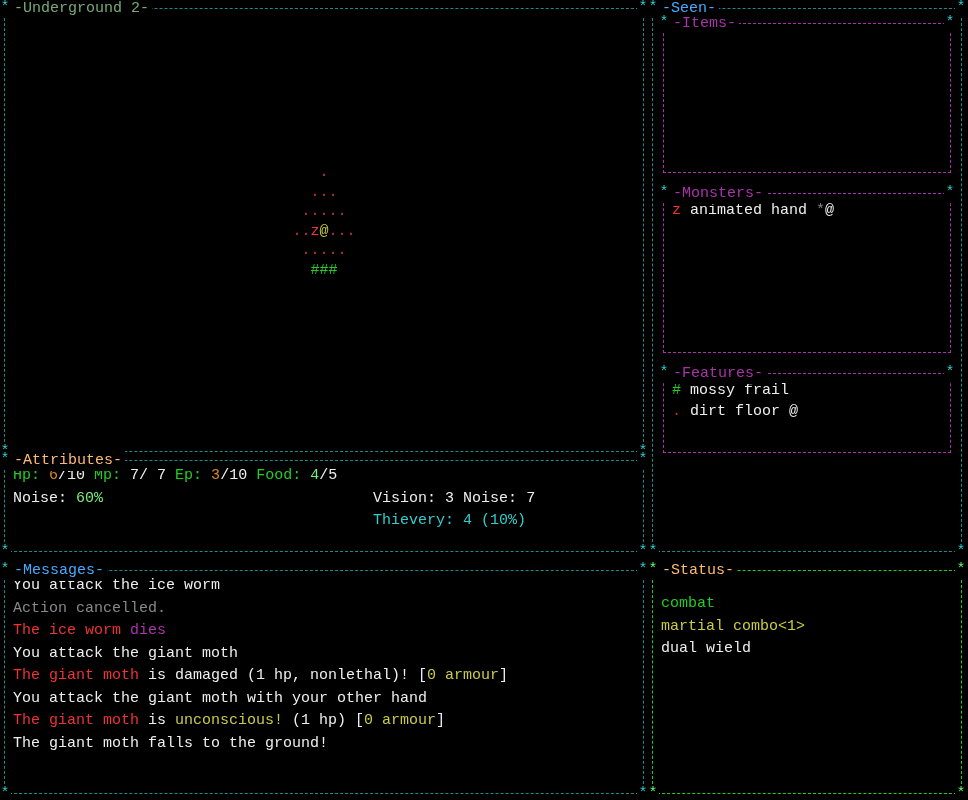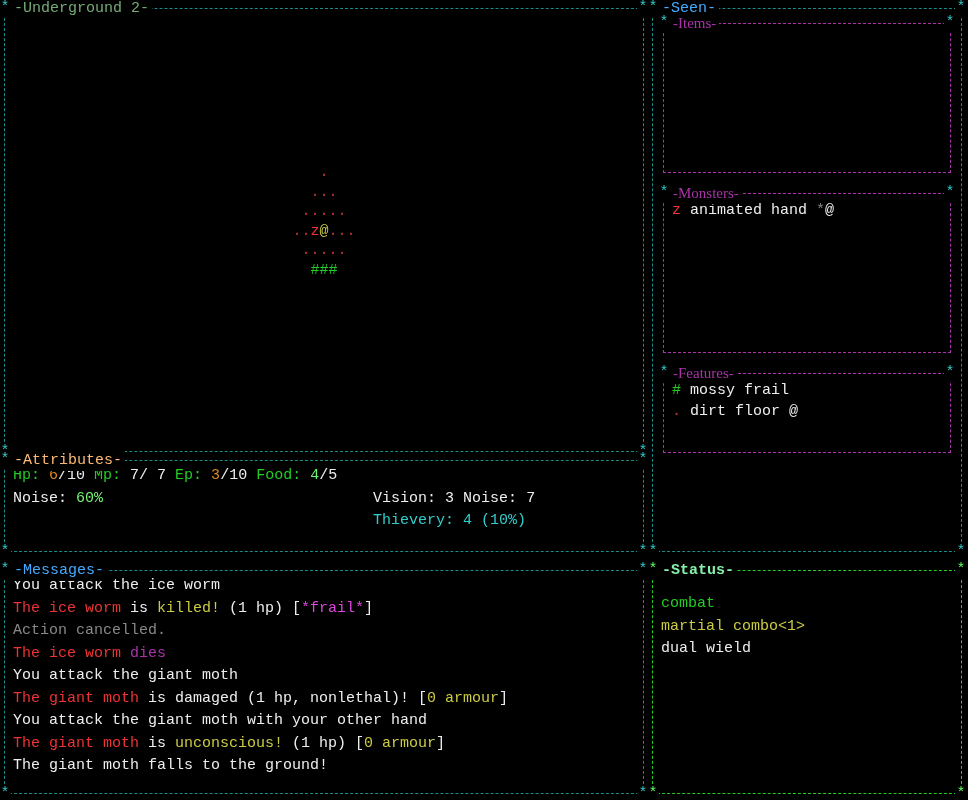--- a/index.html
+++ b/index.html
@@ -62,21 +62,21 @@
   }
   #seen-panel > .panel-title { color: #4af; }
   #seen-panel .corner-star { color: #3cc; }
 
   .inner-panel {
     position: absolute;
     left: 10px; right: 10px;
     border: 1px dashed #a3a;
     padding: 6px 8px;
   }
-  .inner-panel .panel-title { color: #a3a; font-family: Liberation Serif, serif; }
+  .inner-panel .panel-title { color: #a3a; }
   .inner-panel .corner-star { color: #a3a; }
   #items-panel { top: 14px; height: 150px; }
   #monsters-panel { top: 184px; height: 160px; }
   #features-panel { top: 364px; height: 80px; }
 
   
   #attr-panel {
     top: 460px; left: 4px; width: 640px; height: 92px;
     border-color: #1a8c8c;
   }
@@ -91,21 +91,21 @@
   }
   #msg-panel .panel-title { color: #4af; }
   #msg-panel .corner-star { color: #3cc; }
   #msg-body .msg-line { white-space: pre; line-height: 1.5; }
 
   
   #status-panel {
     top: 570px; left: 652px; width: 310px; height: 224px;
     border-color: #2c2;
   }
-  #status-panel .panel-title { color: #86efac; font-weight: bold; }
+  #status-panel .panel-title { color: #fdba74; }
   #status-panel .corner-star { color: #6f6; }
   #status-body { padding-top: 18px; line-height: 1.5; }
 
   
   .c-red { color: #e33; }
   .c-green { color: #2c2; }
   .c-lgreen { color: #7e7; }
   .c-cyan { color: #3cc; }
   .c-yellow { color: #cc4; }
   .c-orange { color: #d82; }
@@ -173,21 +173,20 @@
 </div>
 
 <div id="msg-panel" class="panel">
   <span class="panel-title">-Messages-</span>
   <span class="corner-star tl">*</span>
   <span class="corner-star tr">*</span>
   <span class="corner-star bl">*</span>
   <span class="corner-star br">*</span>
   <div id="msg-body">
       <div class="msg-line"><span class="c-white">You attack the ice worm</span></div>
-      <div class="msg-line"><span class="c-red">The ice worm</span><span class="c-white"> is </span><span class="c-yellow">killed!</span><span class="c-white"> (1 hp) [</span><span class="c-magenta">*frail*</span><span class="c-white">]</span></div>
       <div class="msg-line"><span class="c-grey">Action cancelled.</span></div>
       <div class="msg-line"><span class="c-red">The ice worm</span><span> </span><span class="c-purple">dies</span></div>
       <div class="msg-line"><span class="c-white">You attack the giant moth</span></div>
       <div class="msg-line"><span class="c-red">The giant moth</span><span class="c-white"> is damaged (1 hp, nonlethal)! [</span><span class="c-yellow">0 armour</span><span class="c-white">]</span></div>
       <div class="msg-line"><span class="c-white">You attack the giant moth with your other hand</span></div>
       <div class="msg-line"><span class="c-red">The giant moth</span><span class="c-white"> is </span><span class="c-yellow">unconscious!</span><span class="c-white"> (1 hp) [</span><span class="c-yellow">0 armour</span><span class="c-white">]</span></div>
       <div class="msg-line"><span class="c-white">The giant moth falls to the ground!</span></div>
     </div>
 </div>
 

